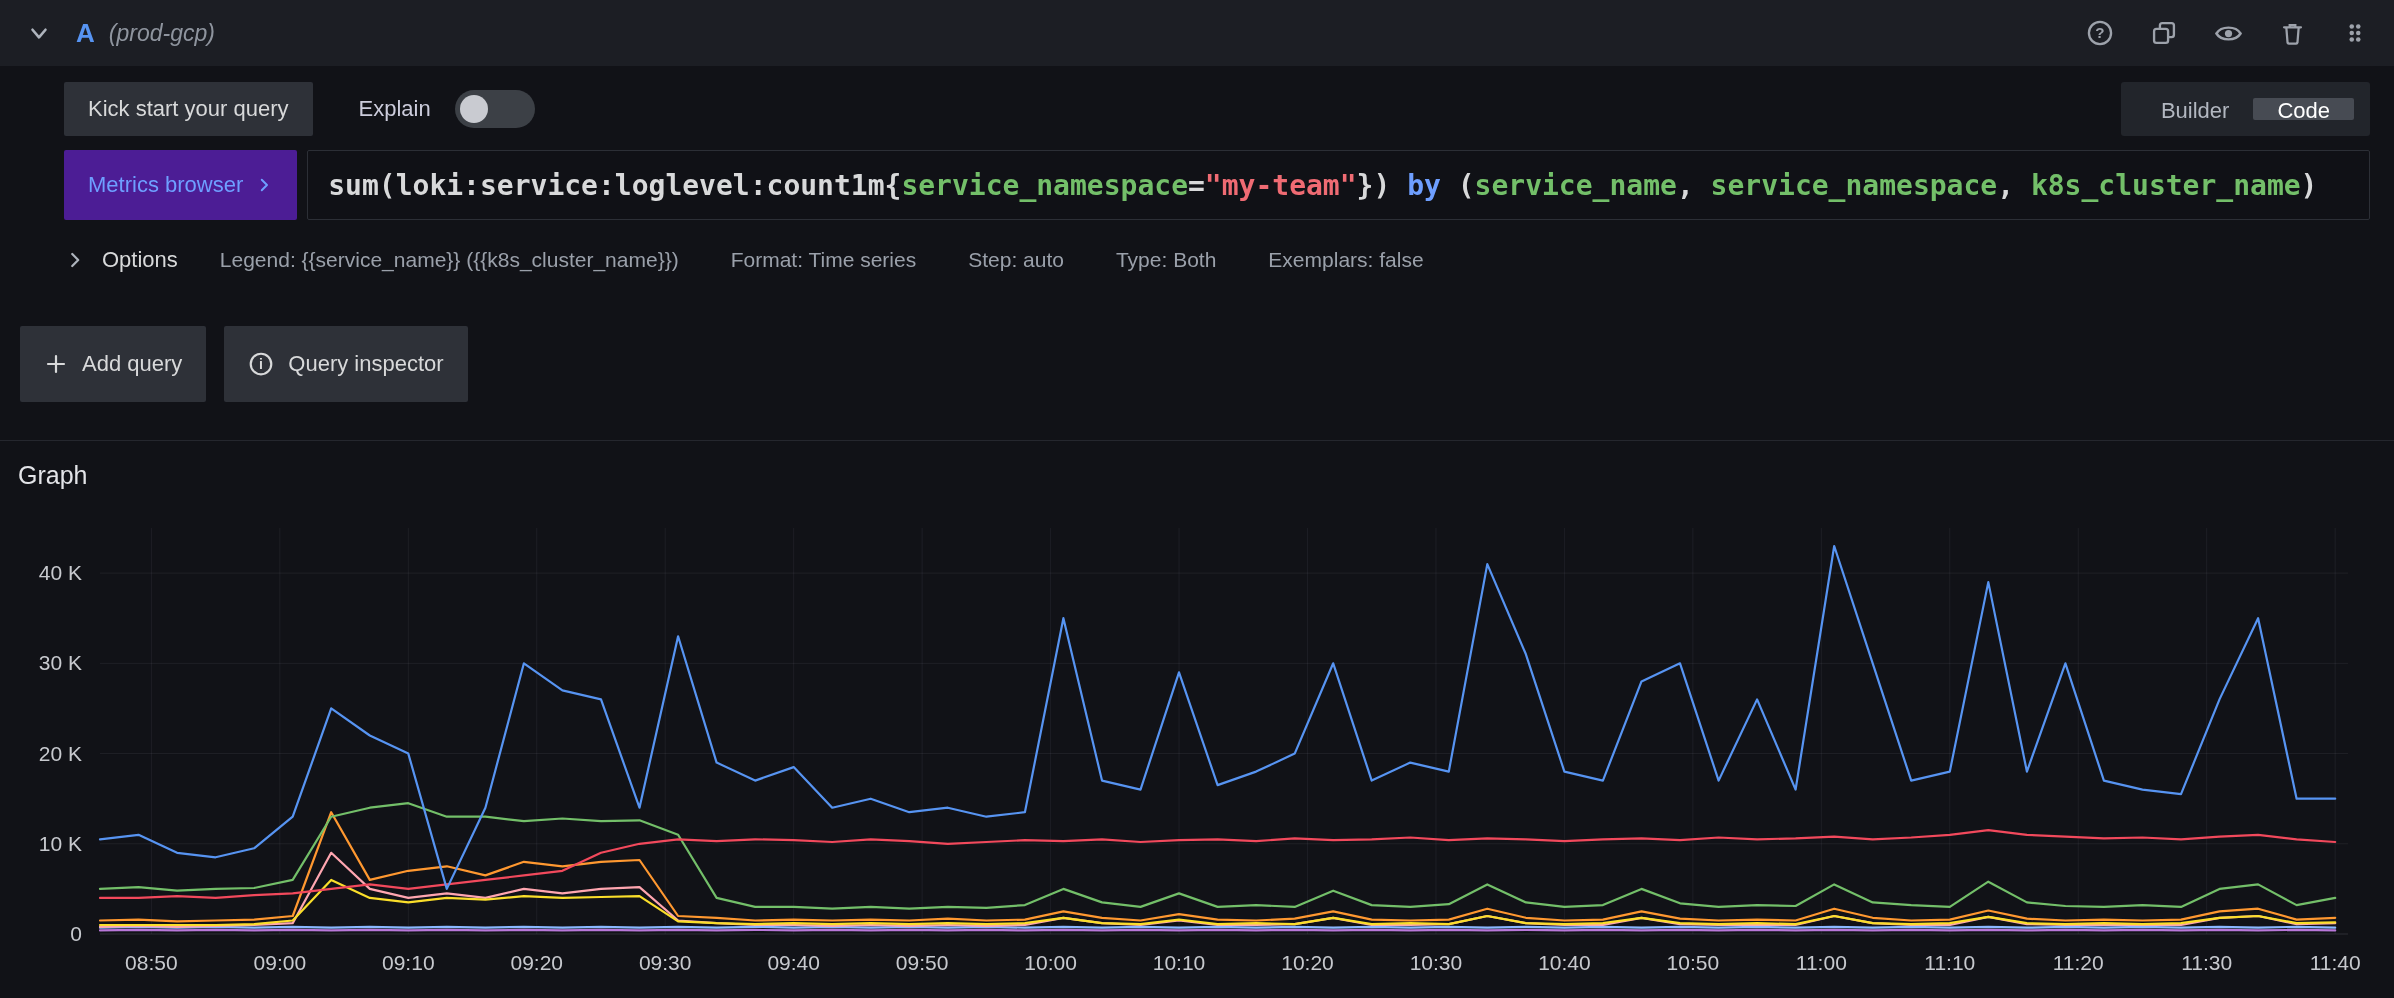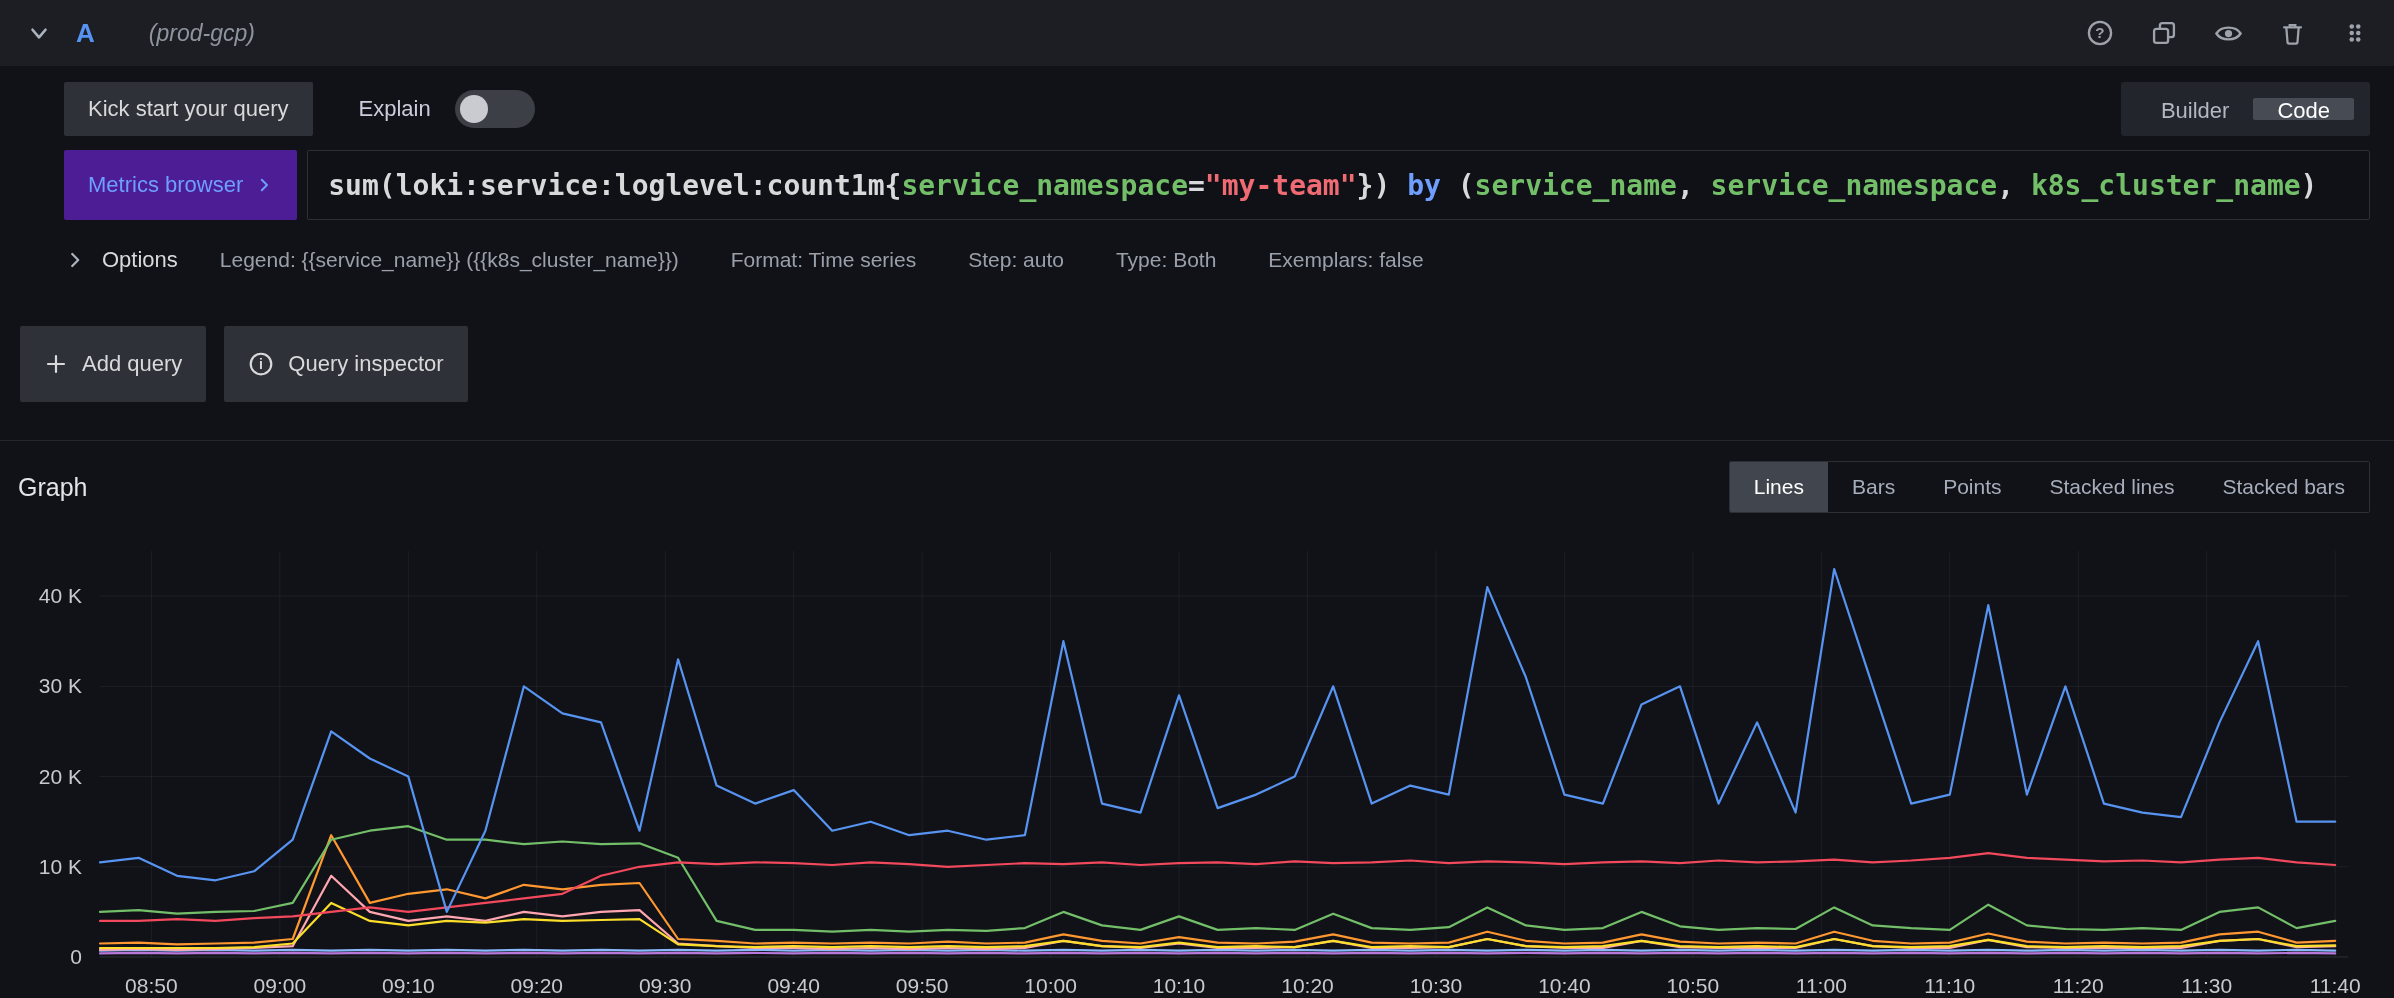--- a/index.html
+++ b/index.html
@@ -6,21 +6,21 @@
   body{
     width:2394px;height:998px;overflow:hidden;
     background:#111217;color:#d8d9da;
     font-family:"Liberation Sans",sans-serif;
   }
   .page{position:relative;width:2394px;height:998px;}
 
   
   .qheader{display:flex;align-items:center;height:66px;background:#1c1e24;padding:0 26px;gap:14px;cursor:pointer;}
   .refid{color:#5794f2;font-weight:700;font-size:26px;margin-left:10px;}
-  .ds-note{color:#8e949e;font-style:italic;font-size:23px;margin-left:40px;}
+  .ds-note{color:#8e949e;font-style:italic;font-size:23px;}
   .hicons{margin-left:auto;display:flex;align-items:center;gap:36px;}
   .icon-btn{background:none;border:none;padding:0;margin:0;cursor:pointer;display:flex;align-items:center;}
 
   
   .btn{background:#2e3138;border:none;border-radius:2px;color:#d8d9da;font-size:22px;
        padding:0 24px;height:54px;display:inline-flex;align-items:center;gap:14px;
        cursor:pointer;font-family:inherit;white-space:nowrap;}
 
   
   .row2{display:flex;align-items:center;margin:16px 24px 0 64px;}
@@ -166,27 +166,20 @@
           <circle cx="12" cy="12" r="9.5" fill="none" stroke="#d8d9da" stroke-width="2"></circle>
           <text x="12" y="16.8" text-anchor="middle" font-size="13" font-weight="700" fill="#d8d9da">i</text>
         </svg>
       <span>Query inspector</span>
     </button>
   </div>
 
   <div class="panel">
     <div class="panel-head">
       <span class="panel-title">Graph</span>
-      <div class="tabs" id="style-tabs">
-          <button class="tab active">Lines</button>
-          <button class="tab">Bars</button>
-          <button class="tab">Points</button>
-          <button class="tab">Stacked lines</button>
-          <button class="tab">Stacked bars</button>
-        </div>
     </div>
     <div class="chart-wrap">
       <svg id="chart-svg" width="2356" height="478" viewBox="0 0 2356 478">
           <line x1="133.38285714285715" y1="24" x2="133.38285714285715" y2="430" stroke="rgba(204,204,220,0.07)" stroke-width="1"></line>
           <text x="133.38285714285715" y="466" text-anchor="middle" fill="#c7c9ce" font-size="21">08:50</text>
           <line x1="261.84000000000003" y1="24" x2="261.84000000000003" y2="430" stroke="rgba(204,204,220,0.07)" stroke-width="1"></line>
           <text x="261.84000000000003" y="466" text-anchor="middle" fill="#c7c9ce" font-size="21">09:00</text>
           <line x1="390.2971428571429" y1="24" x2="390.2971428571429" y2="430" stroke="rgba(204,204,220,0.07)" stroke-width="1"></line>
           <text x="390.2971428571429" y="466" text-anchor="middle" fill="#c7c9ce" font-size="21">09:10</text>
           <line x1="518.7542857142857" y1="24" x2="518.7542857142857" y2="430" stroke="rgba(204,204,220,0.07)" stroke-width="1"></line>

